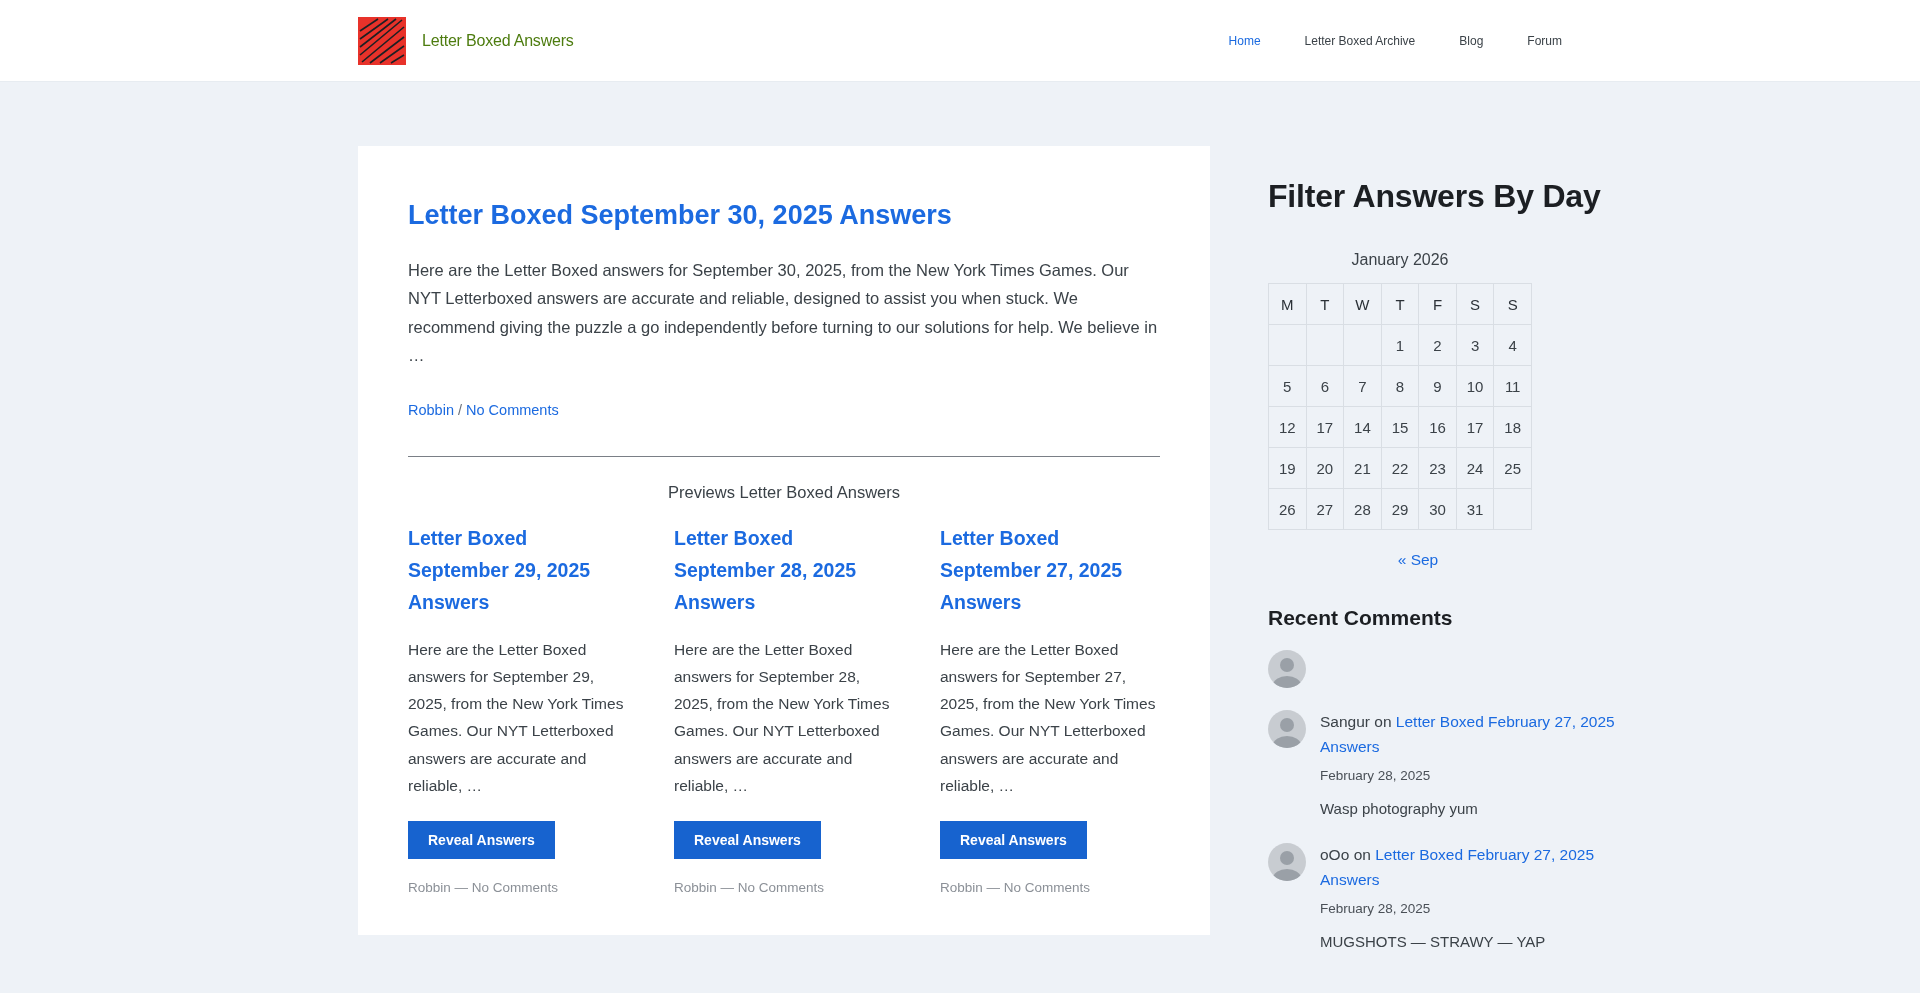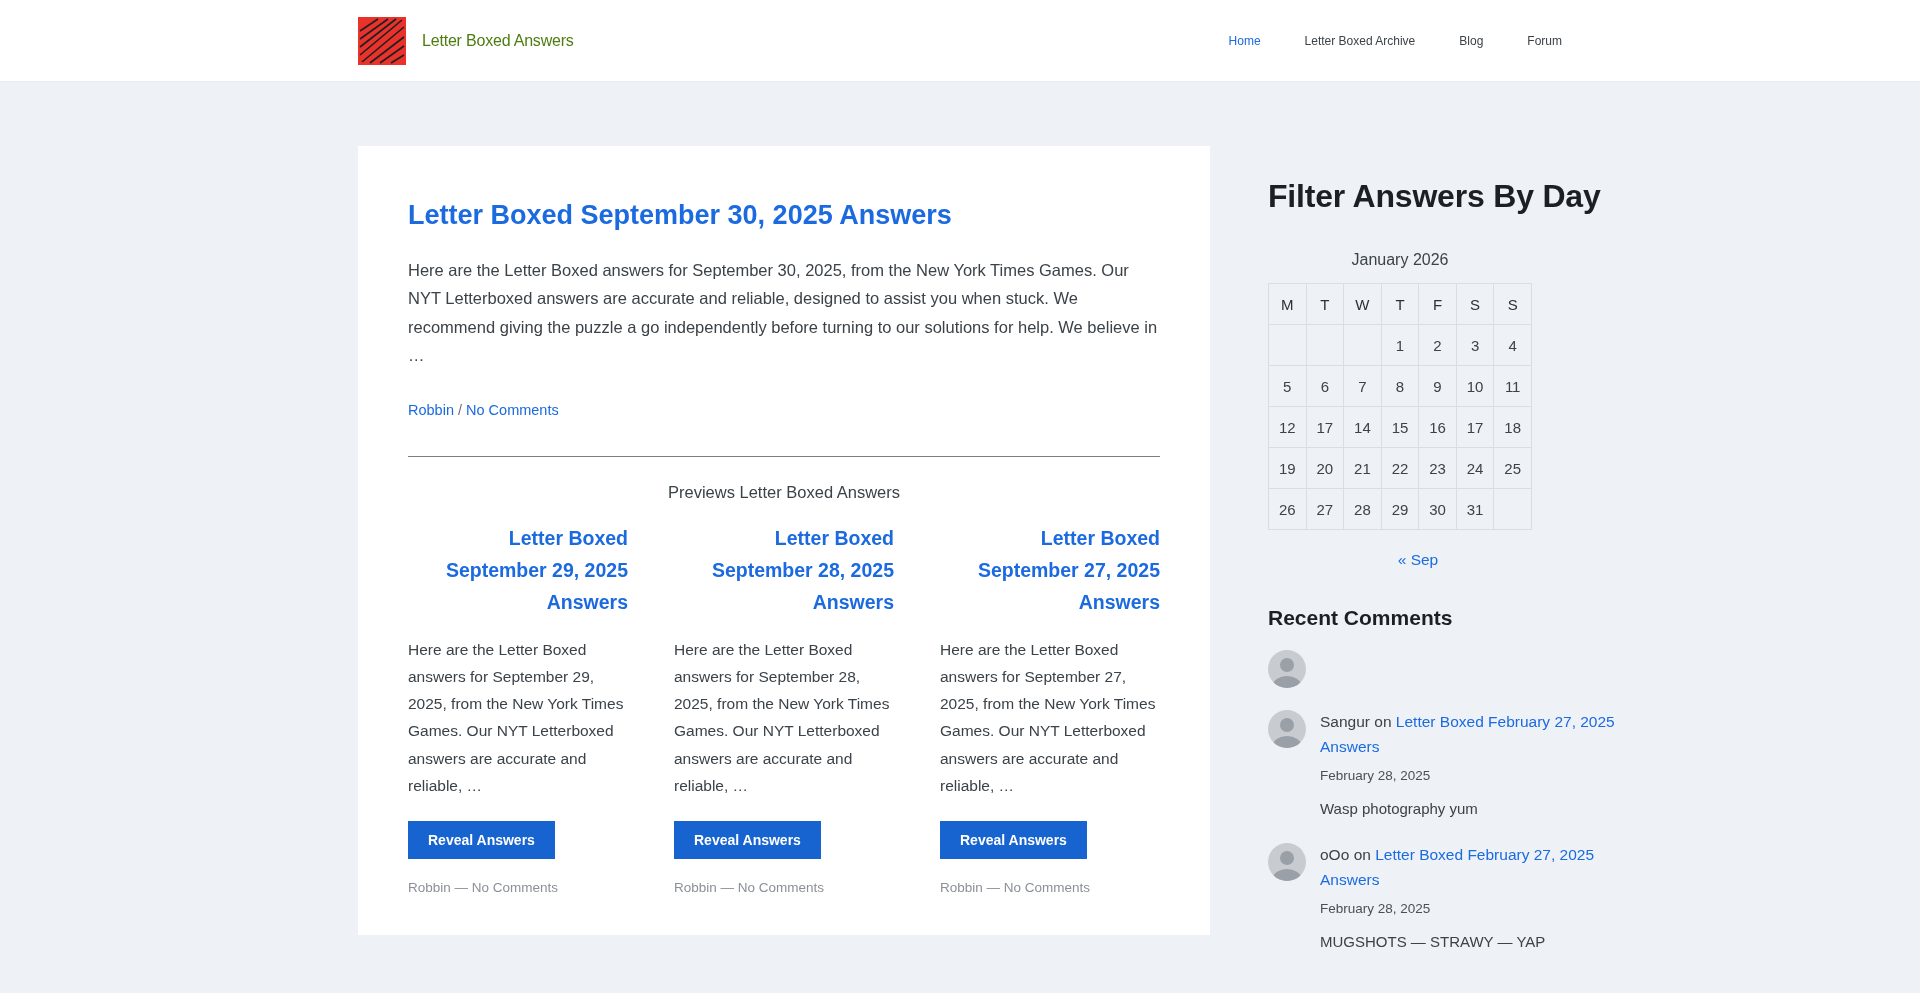--- a/index.html
+++ b/index.html
@@ -128,21 +128,20 @@
     row-gap: 38px;
   }
   .preview-card { display: flex; flex-direction: column; }
   .preview-title {
     font-size: 19.5px;
     font-weight: bold;
     color: #1b6ae0;
     line-height: 1.65;
     margin: 0 0 18px 0;
     cursor: pointer;
-    text-align: right;
   }
   .preview-text {
     font-size: 15.5px;
     line-height: 1.75;
     color: #3b4248;
     margin: 0 0 22px 0;
   }
   .reveal-small {
     align-self: flex-start;
     background: #1763cf;

